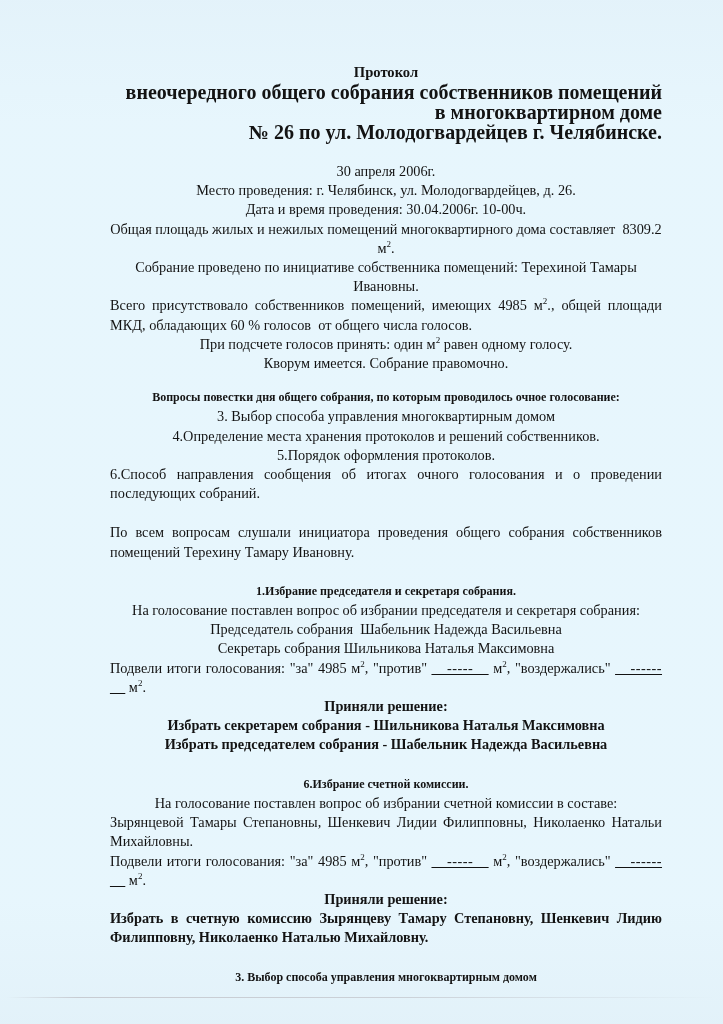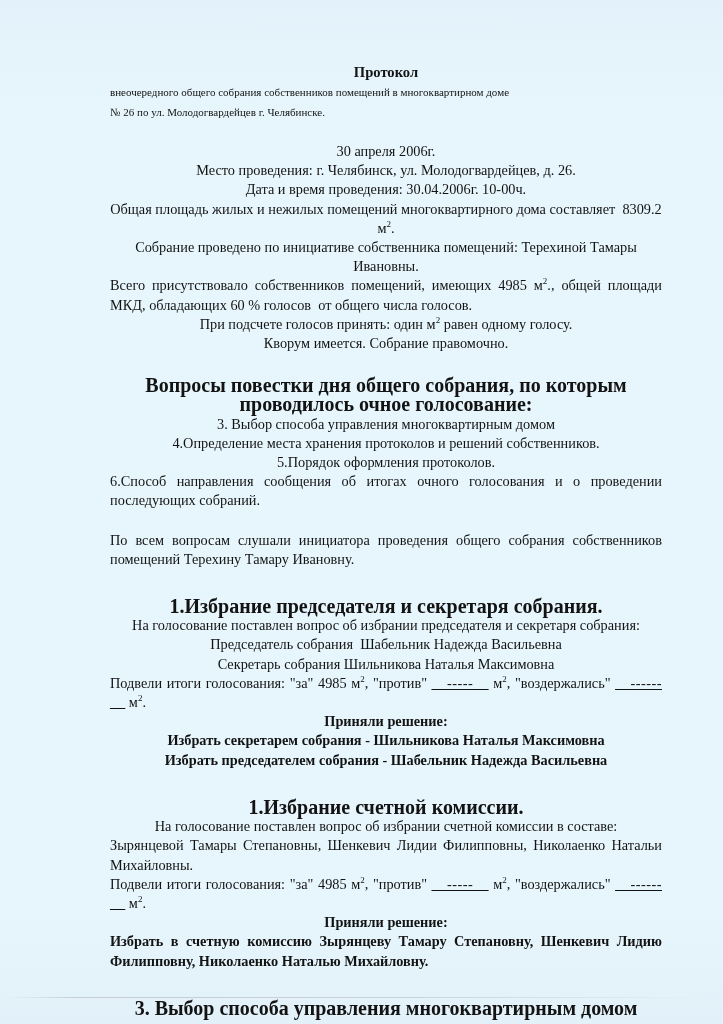--- a/index.html
+++ b/index.html
@@ -58,40 +58,40 @@
     text-justify: inter-word;
   }
   .bold { font-weight: 700; }
   .title {
     font-weight: 700;
     font-size: 14.6px;
     text-align: center;
     line-height: 20px;
   }
   .subtitle {
-    font-size: 11px;
-    text-align: left;
+    font-size: 20px;
+    text-align: right;
     line-height: 20px;
+    font-weight: bold;
   }
   sup {
     font-size: 9px;
     line-height: 0;
     vertical-align: super;
   }
   .blank {
     letter-spacing: .5px;
     text-decoration: underline;
   }
   .gap-md { height: 15px; }
   .gap-lg { height: 20px; }
   .section-head {
     font-weight: 700;
-    font-size: 20px;
+    font-size: 12px;
     line-height: 19.2px;
-    margin-top: 8px;
   }
 </style>
 </head>
 <body>
 
 <div class="page">
   <div class="scan-noise"></div>
   <div class="scan-edge"></div>
 
   <div class="content">
@@ -129,21 +129,21 @@
     <p class="t">На голосование поставлен вопрос об избрании председателя и секретаря собрания:</p>
     <p class="t">Председатель собрания  Шабельник Надежда Васильевна</p>
     <p class="t">Секретарь собрания Шильникова Наталья Максимовна</p>
     <p class="t just"><span>Подвели итоги голосования: "за" 4985 м</span><sup>2</sup><span>, "против" </span><span class="blank">__-----__</span><span> м</span><sup>2</sup><span>, "воздержались" </span><span class="blank">__------__</span><span> м</span><sup>2</sup><span>.</span></p>
     <p class="t bold">Приняли решение:</p>
     <p class="t bold">Избрать секретарем собрания - Шильникова Наталья Максимовна</p>
     <p class="t bold">Избрать председателем собрания - Шабельник Надежда Васильевна</p>
 
     <div class="gap-lg"></div>
 
-    <p class="t section-head">1.Избрание счетной комиссии.</p>
+    <p class="t section-head">6.Избрание счетной комиссии.</p>
     <p class="t">На голосование поставлен вопрос об избрании счетной комиссии в составе:</p>
     <p class="t just">Зырянцевой Тамары Степановны, Шенкевич Лидии Филипповны, Николаенко Натальи Михайловны.</p>
     <p class="t just"><span>Подвели итоги голосования: "за" 4985 м</span><sup>2</sup><span>, "против" </span><span class="blank">__-----__</span><span> м</span><sup>2</sup><span>, "воздержались" </span><span class="blank">__------__</span><span> м</span><sup>2</sup><span>.</span></p>
     <p class="t bold">Приняли решение:</p>
     <p class="t bold just">Избрать в счетную комиссию Зырянцеву Тамару Степановну, Шенкевич Лидию Филипповну, Николаенко Наталью Михайловну.</p>
 
     <div class="gap-lg"></div>
 
     <p class="t section-head">3. Выбор способа управления многоквартирным домом</p>
 

